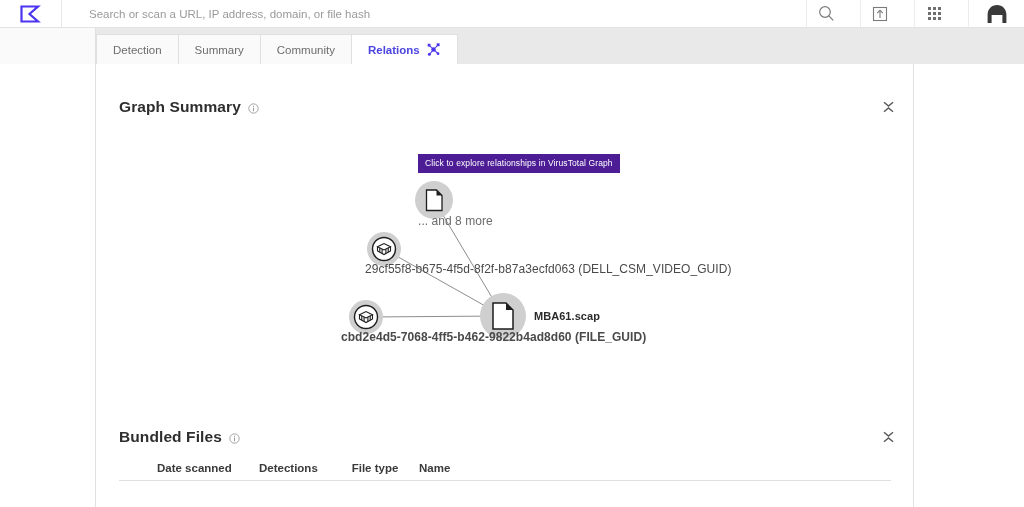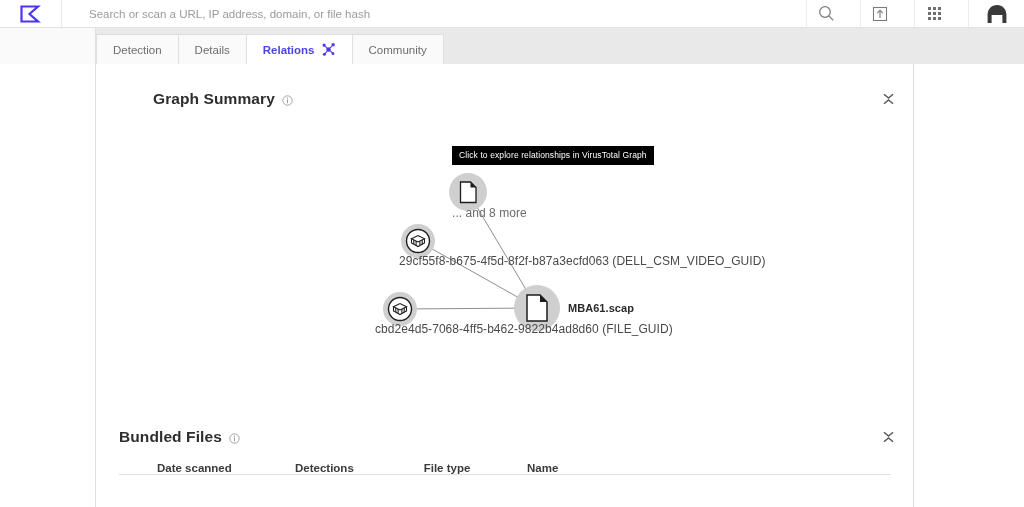--- a/index.html
+++ b/index.html
@@ -103,21 +103,21 @@
     width: 111px; height: 443px;
     background: #ffffff;
     border-left: 1px solid #e0e0e0;
   }
 
   .card {
     position: absolute;
     left: 97px; width: 816px;
     background: #ffffff;
   }
-  #card-graph { top: 8px; height: 367px; border-bottom: 1px solid #e5e5e5; padding-left: 34px; }
+  #card-graph { top: 16px; height: 367px; border-bottom: 1px solid #e5e5e5; }
   #card-bundled { top: 346px; height: 76px; }
 
   .card-head {
     position: relative;
     padding: 18px 22px 0 22px;
     display: flex; align-items: center;
   }
   .card-title {
     font-size: 15.5px; font-weight: bold; color: #2e2e2e;
     letter-spacing: .1px;
@@ -133,21 +133,21 @@
     cursor: pointer;
   }
 
   
   .graph-area { position: relative; width: 816px; height: 320px; }
   .graph-svg { position: absolute; left: 0; top: 0; }
 
   .tooltip {
     position: absolute;
     left: 321px; top: 38px;
-    background: #000000;
+    background: #4c1d95;
     color: #ffffff;
     font-size: 8.5px;
     padding: 4px 7px 5px 7px;
     white-space: nowrap;
     letter-spacing: .1px;
   }
 
   .node-label {
     position: absolute;
     font-size: 12px;
@@ -159,22 +159,21 @@
     font-size: 11px; font-weight: bold; color: #2b2b2b;
   }
   .node-label.muted { color: #6b6b6b; }
 
   
   .table-head {
     position: absolute; left: 22px; top: 52px;
     width: 772px;
     display: flex;
     border-bottom: 1px solid #e0e0e0;
-    padding-bottom: 0;
-    gap: 36px;
+    padding-bottom: 6px;
   }
   .th {
     font-size: 11.5px; font-weight: bold; color: #3a3a3a;
     white-space: nowrap;
   }
   .th-1 { width: 102px; margin-left: 38px; }
   .th-2 { width: 72px; }
   .th-3 { width: 88px; text-align: center; }
   .th-4 { width: 120px; }
 </style>
@@ -233,42 +232,42 @@
 
 <div class="tabbar">
   <div class="tabbar-strip"></div>
   <div class="tabbar-left-gap"></div>
 
   <div class="tabs">
     <div class="tab">
       <span>Detection</span>
     </div>
     <div class="tab">
-      <span>Details</span>
+      <span>Summary</span>
+    </div>
+    <div class="tab">
+      <span>Community</span>
     </div>
     <div class="tab active">
       <span>Relations</span>
       <svg class="tab-graph-icon" viewBox="0 0 16 16">
         <g stroke="#4b35f0" stroke-width="1.1">
           <line x1="8" y1="8" x2="13" y2="3"></line>
           <line x1="8" y1="8" x2="3.2" y2="3.4"></line>
           <line x1="8" y1="8" x2="4" y2="13"></line>
           <line x1="8" y1="8" x2="12.6" y2="12.2"></line>
         </g>
         <g fill="#4b35f0">
           <circle cx="8" cy="8" r="2.4"></circle>
           <rect x="11.4" y="1.4" width="3.1" height="3.1"></rect>
           <rect x="1.8" y="1.9" width="3" height="3"></rect>
           <circle cx="3.6" cy="13" r="1.6"></circle>
           <circle cx="12.8" cy="12.4" r="1.5"></circle>
         </g>
       </svg>
-    </div>
-    <div class="tab">
-      <span>Community</span>
     </div>
   </div>
 </div>
 
 <div class="content">
 
   <div class="gutter-left"></div>
   <div class="gutter-right"></div>
 
   <div class="card" id="card-graph">
@@ -340,21 +339,21 @@
           </g>
         </g>
       </svg>
 
       <div class="tooltip">Click to explore relationships in VirusTotal Graph</div>
 
       <div class="node-label muted" style="left:321px; top:98px;">... and 8 more</div>
 
       <div class="node-label" style="left:268px; top:146px;">29cf55f8-b675-4f5d-8f2f-b87a3ecfd063 (DELL_CSM_VIDEO_GUID)</div>
 
-      <div class="node-label" style="left:244px; top:214px;">cbd2e4d5-7068-4ff5-b462-9822b4ad8d60 (FILE_GUID)</div>
+      <div class="node-label" style="left:244px; top:214px;font-weight:bold;">cbd2e4d5-7068-4ff5-b462-9822b4ad8d60 (FILE_GUID)</div>
 
       <div class="node-label strong" style="left:437px; top:194px;">MBA61.scap</div>
     </div>
   </div>
 
   <div class="card" id="card-bundled">
 
     <div class="card-head">
       <span class="card-title">Bundled Files</span>
       <svg class="info-icon" viewBox="0 0 12 12">

